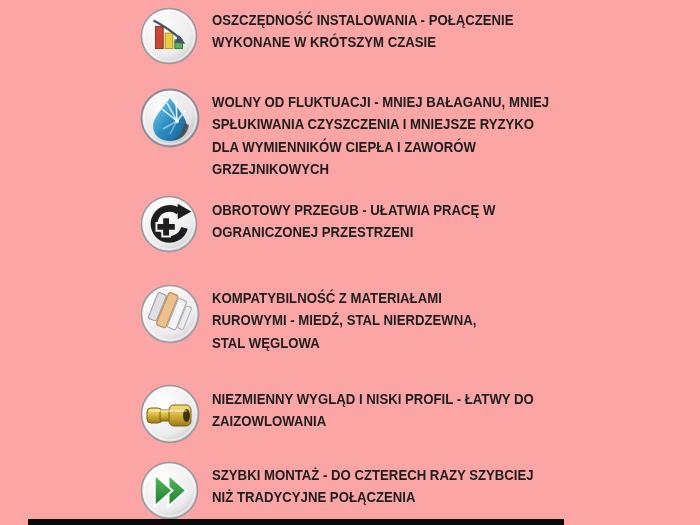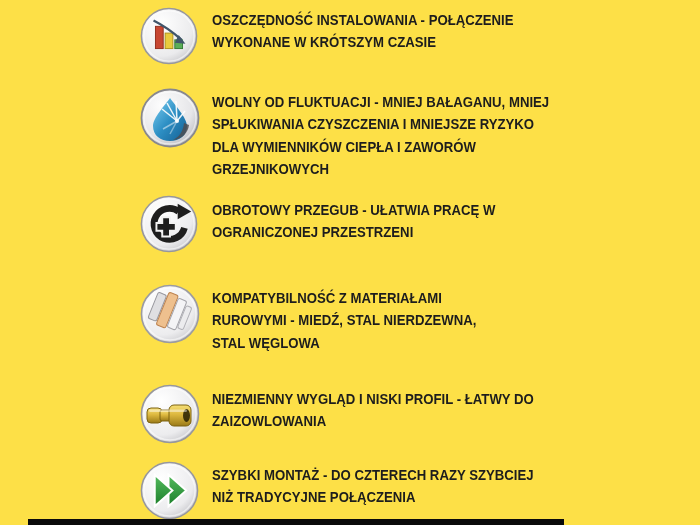--- a/index.html
+++ b/index.html
@@ -1,21 +1,21 @@
 <!DOCTYPE html>
 <html><head>
 <meta charset="utf-8">
 <style>
   html, body { margin: 0; padding: 0; }
   body { background: #e9e9e9; }
   .page {
     position: relative;
     width: 700px;
     height: 525px;
-    background: #fde047;
+    background: #fca5a5;
     overflow: hidden;
     font-family: "Liberation Sans", sans-serif;
   }
   .row { position: absolute; left: 0; top: 0; width: 700px; }
   .icon-wrap {
     position: absolute;
     left: 140px;
     width: 60px;
     height: 60px;
   }

